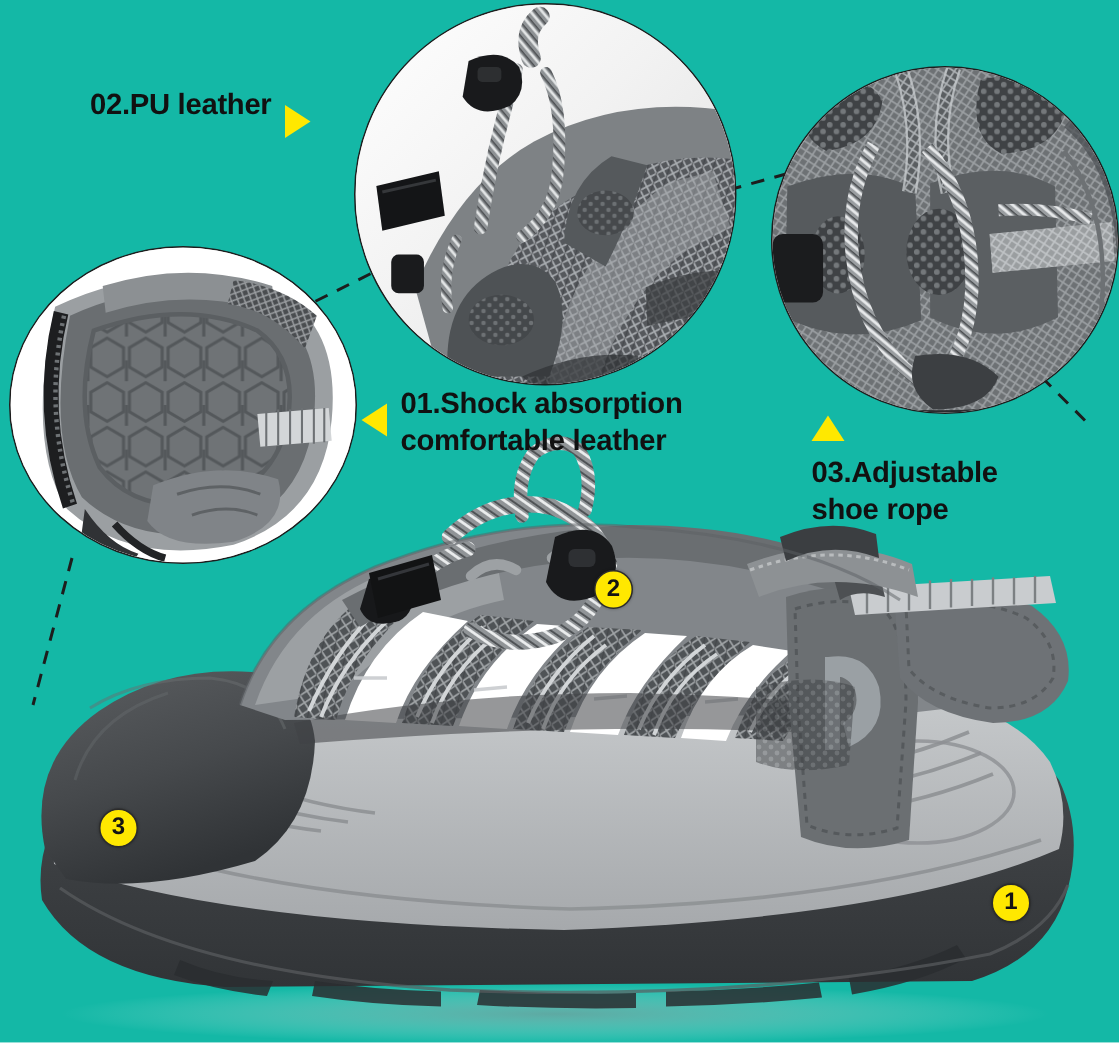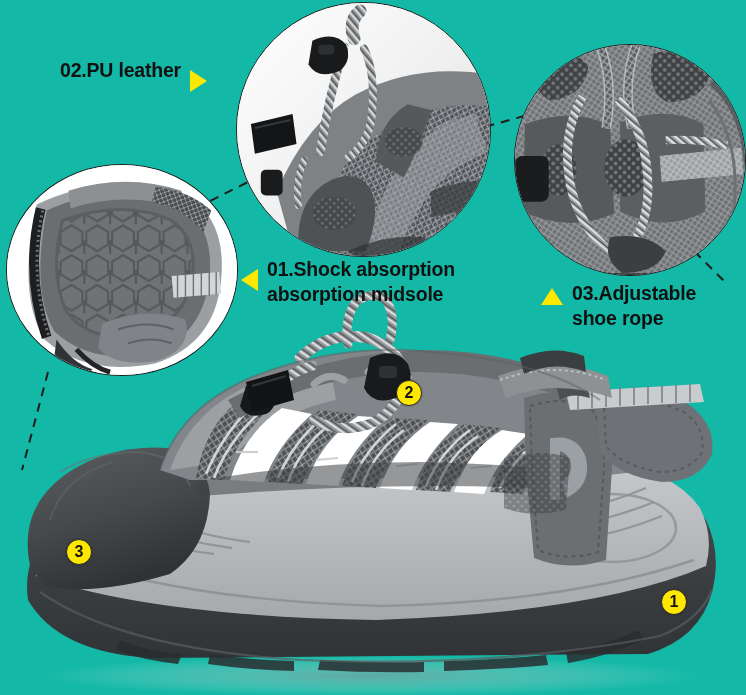--- a/index.html
+++ b/index.html
@@ -454,25 +454,25 @@
     <div class="lines">
       <span>02.PU leather</span>
     </div>
     <span class="tri tri-right"></span>
   </div>
 
   <div class="callout" style="left:241px;top:257px;">
     <span class="tri tri-left"></span>
     <div class="lines">
       <span>01.Shock absorption</span>
-      <span class="l2">absorption midsole</span>
+      <span class="l2">comfortable leather</span>
     </div>
   </div>
 
-  <div class="callout" style="left:541px;top:281px;">
+  <div class="callout" style="left:541px;top:270px;flex-direction:column;">
     <span class="tri tri-up"></span>
     <div class="lines">
       <span>03.Adjustable</span>
       <span class="l2" style="">shoe rope</span>
     </div>
   </div>
 
   <div class="badge" style="left:396px;top:380px;">
     <span>2</span>
   </div>

